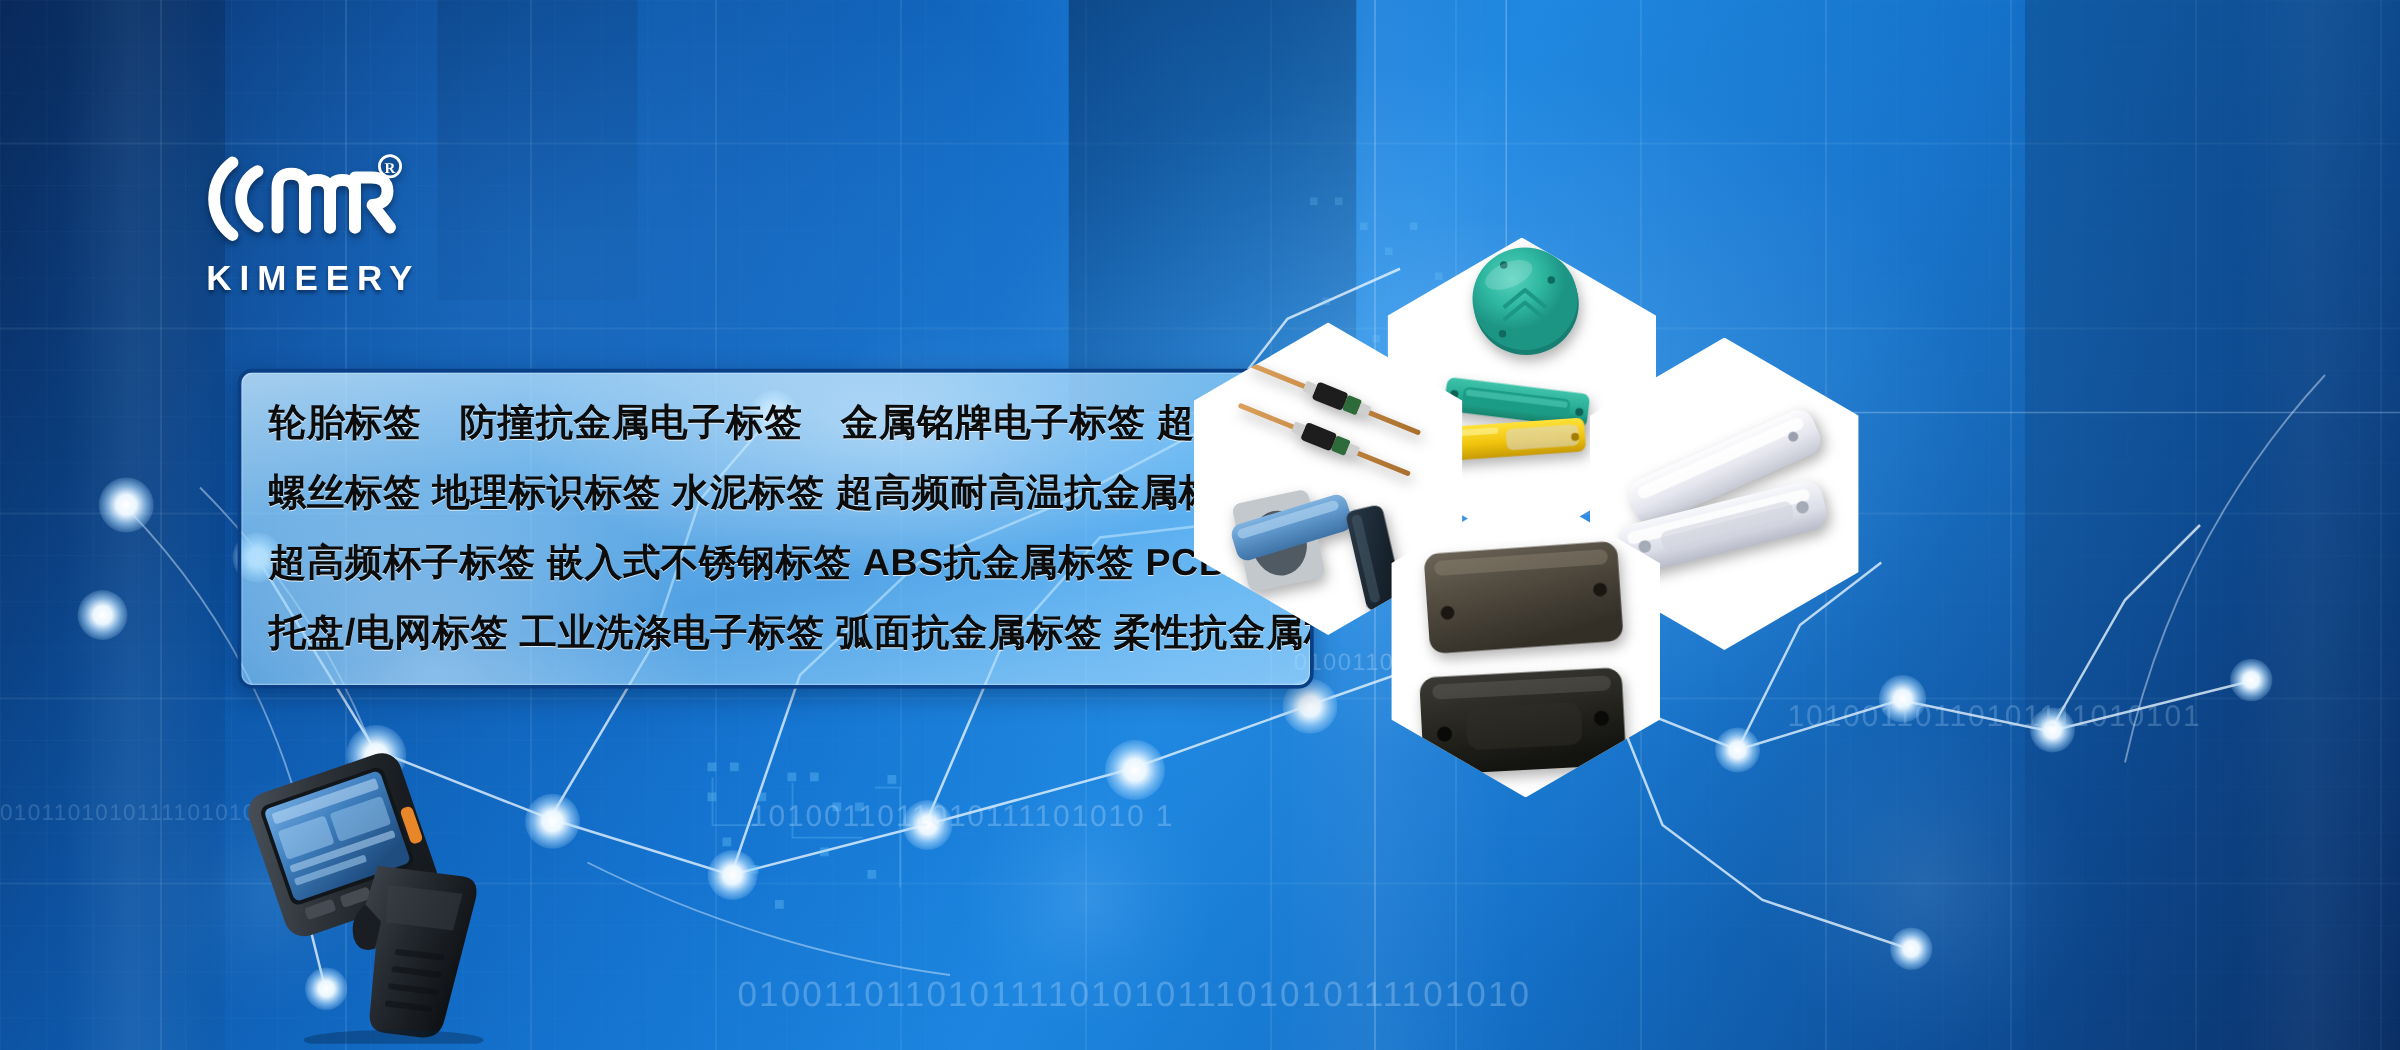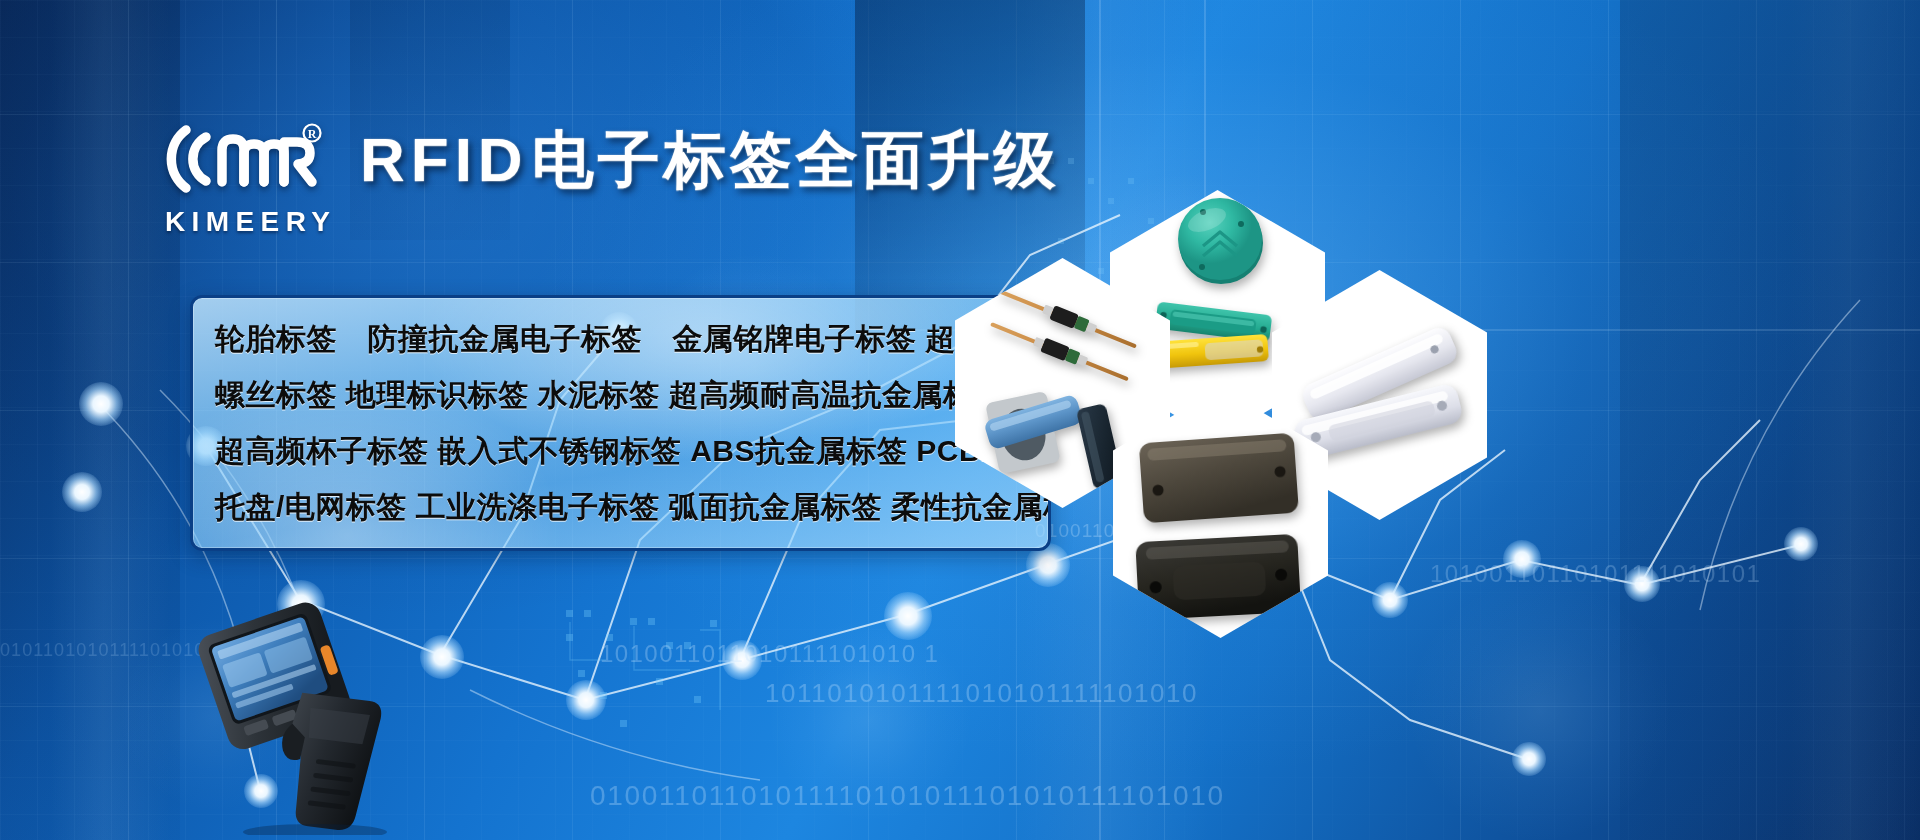--- a/index.html
+++ b/index.html
@@ -203,21 +203,20 @@
         <rect x="108" y="68" width="6" height="6"></rect>
       <rect x="18" y="88" width="6" height="6"></rect>
         <rect x="58" y="118" width="6" height="6"></rect>
       <rect x="98" y="148" width="6" height="6"></rect>
         <rect x="128" y="108" width="6" height="6"></rect>
     </g>
   </svg>
 
   <div class="binary" style="left:1035px;top:520px;font-size:19px;">0100110110101111010101</div>
   <div class="binary" style="left:600px;top:640px;font-size:24px;">1010011011010111101010 1</div>
-  <div class="binary" style="left:765px;top:678px;font-size:26px;">1011010101111010101111101010</div>
   <div class="binary" style="left:590px;top:780px;font-size:28px;">01001101101011110101011101010111101010</div>
   <div class="binary" style="left:1430px;top:560px;font-size:24px;opacity:.8;">10100110110101111010101</div>
   <div class="binary" style="left:0px;top:640px;font-size:18px;opacity:.6;">0101101010111101010</div>
 
   <div class="logo">
     <svg class="logo-mark" width="165" height="78" viewBox="0 0 165 78">
       <g fill="none" stroke="#ffffff" stroke-width="9.5" stroke-linecap="round">
         <path d="M26 10 A 36 36 0 0 0 26 68"></path>
         <path d="M46 17 A 25 25 0 0 0 46 61"></path>
       </g>
@@ -226,23 +225,20 @@
       <path d="M104 62 L104 34 Q104 24 114 24 Q124 24 124 34 L124 62" fill="none" stroke="#ffffff" stroke-width="9.5" stroke-linecap="round" stroke-linejoin="round"></path>
       <path d="M124 62 L124 22 L137 22 Q150 22 150 33 Q150 43 138 44 L152 62" fill="none" stroke="#ffffff" stroke-width="9.5" stroke-linecap="round" stroke-linejoin="round"></path>
       <g>
         <circle cx="152" cy="13" r="8.5" fill="none" stroke="#ffffff" stroke-width="2.2"></circle>
         <text x="152" y="18" font-size="12" font-weight="700" fill="#ffffff" text-anchor="middle" font-family="Liberation Serif, serif">R</text>
       </g>
     </svg>
     <div class="logo-word">KIMEERY</div>
   </div>
 
-  <div class="headline">
-    <span class="latin">RFID</span><span>电子标签全面升级</span>
-  </div>
 
 
   <div class="listbox">
     <div class="list-rows">
       <div class="list-row">轮胎标签　防撞抗金属电子标签　金属铭牌电子标签 超高频工具标签</div>
       <div class="list-row">螺丝标签 地理标识标签 水泥标签 超高频耐高温抗金属标签 硅胶腕带</div>
       <div class="list-row">超高频杯子标签 嵌入式不锈钢标签 ABS抗金属标签 PCB/陶瓷电子标签</div>
       <div class="list-row">托盘/电网标签 工业洗涤电子标签 弧面抗金属标签 柔性抗金属标签</div>
     </div>
   </div>

